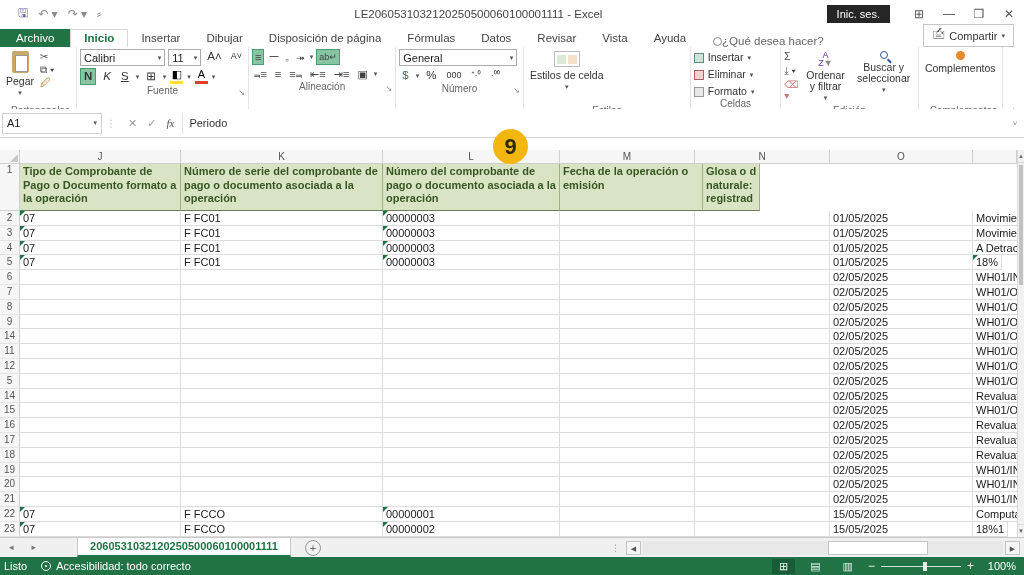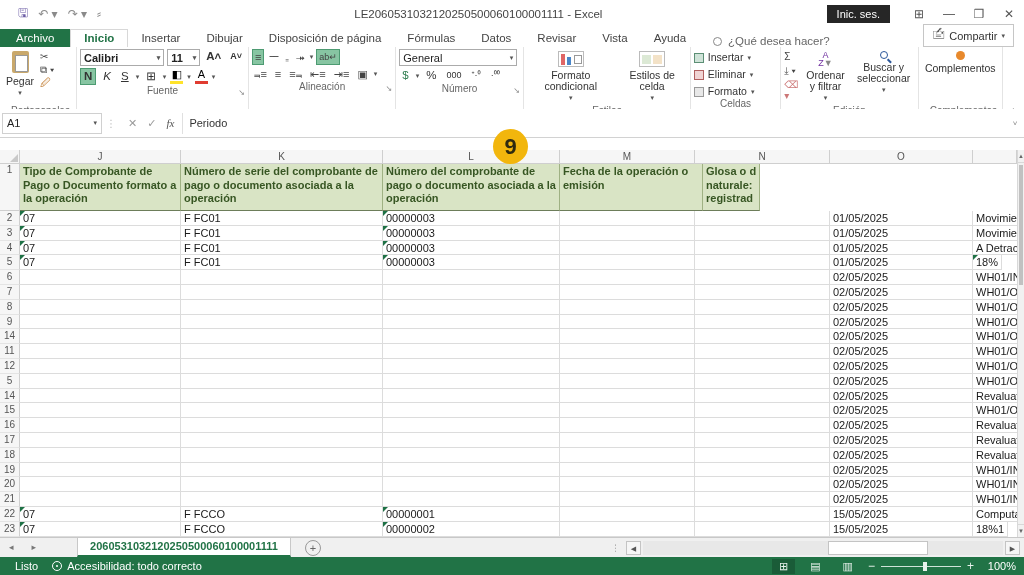--- a/index.html
+++ b/index.html
@@ -14,21 +14,21 @@
   .qat .garrow { color:#8a8a8a; }
   .title { flex:1; text-align:center; font-size:11.5px; color:#444; }
   .signin { background:#262626; color:#fff; font-size:11px; padding:3px 10px; margin-right:14px; }
   .winbtn { width:30px; text-align:center; font-size:12px; color:#555; padding:2px 0; }
 
   
   #tabrow { top:28px; height:19px; background:#fff; display:flex; align-items:flex-end; font-size:11.5px; }
   .rtab { padding:2px 13px 3px; color:#444; }
   .rtab.file { background:#217346; color:#fff; padding:3px 16px; }
   .rtab.active { color:#217346; font-weight:bold; border:1px solid #d8d8d8; border-bottom:none; background:#fff; }
-  .tellme { display:flex; align-items:center; gap:6px; color:#666; margin-left:14px; }
+  .tellme { display:flex; align-items:center; color:#666; margin-left:14px; }
   .bulb { width:9px; height:9px; border:1.5px solid #888; border-radius:50%; display:inline-block; }
   .share { margin-left:auto; margin-right:10px; border:1px solid #c6c6c6; font-size:11px; color:#333;
            padding:1px 8px; display:flex; align-items:center; gap:4px; }
 
   
   #ribbon { top:47px; height:74px; background:#fff; border-bottom:1px solid #d2d2d2; display:flex; }
   .rgroup { display:flex; flex-direction:column; border-right:1px solid #e4e4e4; padding:2px 3px 0; }
   .rbody { flex:1; display:flex; align-items:flex-start; gap:3px; }
   .rfoot { height:15px; font-size:10px; color:#666; text-align:center; position:relative; padding:0 8px; }
   .launcher { position:absolute; right:0; bottom:3px; font-size:8px; color:#888; }
@@ -110,21 +110,21 @@
               line-height:14px; text-align:center; margin:2px 0 0 14px; }
   .hscroll { margin-left:auto; display:flex; align-items:center; gap:2px; padding-right:4px; }
   .hs-dots { color:#999; font-size:9px; padding:0 4px; }
   .hs-btn { border:1px solid #c4c4c4; background:#f6f6f6; font-size:7px; color:#555; width:15px; height:14px;
             text-align:center; line-height:13px; }
   .hs-track { width:360px; height:14px; background:#e8e8e8; position:relative; }
   .hs-thumb { position:absolute; left:185px; width:100px; top:0; height:14px; background:#fff; border:1px solid #c4c4c4; }
 
   
   #statusbar { top:557px; height:18px; background:#217346; color:#fff; display:flex; align-items:center; font-size:11px; }
-  .st-ready { padding:0 14px 0 15px; }
+  .st-ready { padding:0 14px 0 4px; }
   .acc { display:flex; align-items:center; gap:5px; }
   .accic { width:10px; height:10px; border:1.3px solid #fff; border-radius:50%; position:relative; display:inline-block; }
   .accic:after { content:""; position:absolute; left:3px; top:3px; width:2px; height:2px; background:#fff; border-radius:50%; }
   .st-right { margin-left:auto; display:flex; align-items:center; gap:8px; padding-right:8px; }
   .viewic { font-size:11px; padding:1px 7px; color:#e8f2ec; }
   .viewic.sel { background:#1a5c38; }
   .zoomctl { display:flex; align-items:center; gap:6px; }
   .ztrack { width:80px; height:1px; background:#cfe3d8; position:relative; }
   .zthumb { position:absolute; left:42px; top:-4px; width:4px; height:9px; background:#e8f2ec; }
   .zsign { font-size:12px; color:#e8f2ec; }
@@ -185,21 +185,21 @@
         <span class="sico" style="color:#c27f36">🖉</span>
       </div>
     </div>
     <div class="rfoot">
       <span>Portapapeles</span>
       <span class="launcher">↘</span>
     </div>
   </div>
 
   <div class="rgroup" style="width:172px">
-    <div style="display:flex; gap:3px;font-weight:bold;">
+    <div style="display:flex; gap:3px;">
       <div class="combo" style="width:94px">
         <span>Calibri</span>
           <span class="dd">▾</span>
       </div>
       <div class="combo" style="width:36px">
         <span>11</span>
           <span class="dd">▾</span>
       </div>
       <span class="tbtn">A˄</span>
       <span class="tbtn" style="font-size:9px">A˅</span>
@@ -260,29 +260,20 @@
       <span class="tbtn" style="font-size:9px">·⁰⁰</span>
     </div>
     <div class="rfoot">
       <span>Número</span>
       <span class="launcher">↘</span>
     </div>
   </div>
 
   <div class="rgroup" style="width:170px">
     <div class="rbody">
-      <div class="bigbtn">
-        <span class="bicon sticon">
-          <i style="left:2px;top:2px;width:4px;height:11px;background:#e06666"></i>
-          <i style="left:8px;top:5px;width:4px;height:8px;background:#4a86c8"></i>
-          <i style="left:15px;top:3px;width:8px;height:9px;border:1px solid #999"></i>
-        </span>
-        <span>Formato condicional</span>
-        <span class="dd">▾</span>
-      </div>
       <div class="bigbtn">
         <span class="bicon sticon">
           <i style="left:2px;top:3px;width:9px;height:9px;background:#dce9d5"></i>
           <i style="left:13px;top:3px;width:9px;height:9px;background:#f3e2c7"></i>
         </span>
         <span>Estilos de celda</span>
         <span class="dd">▾</span>
       </div>
     </div>
     <div class="rfoot">

